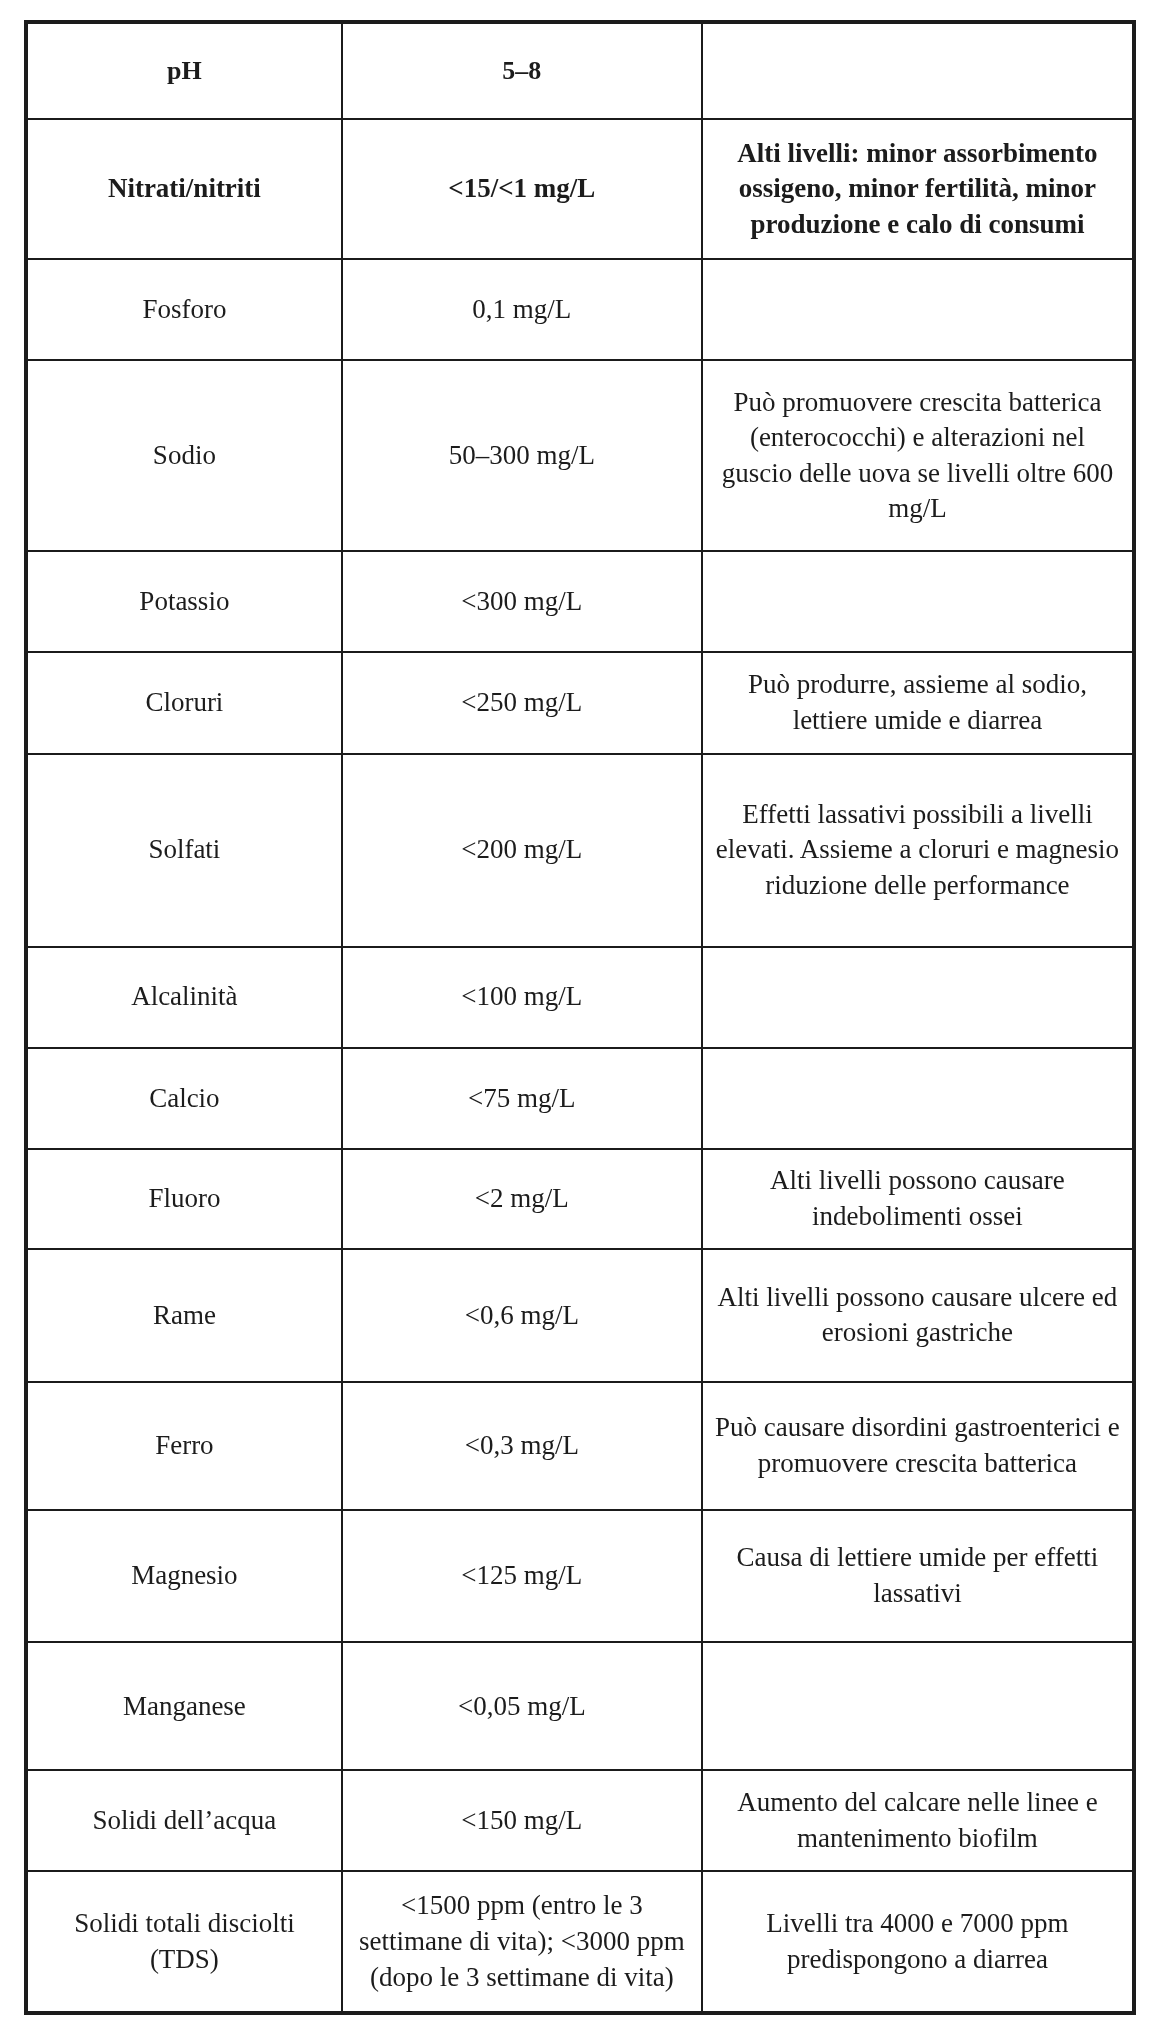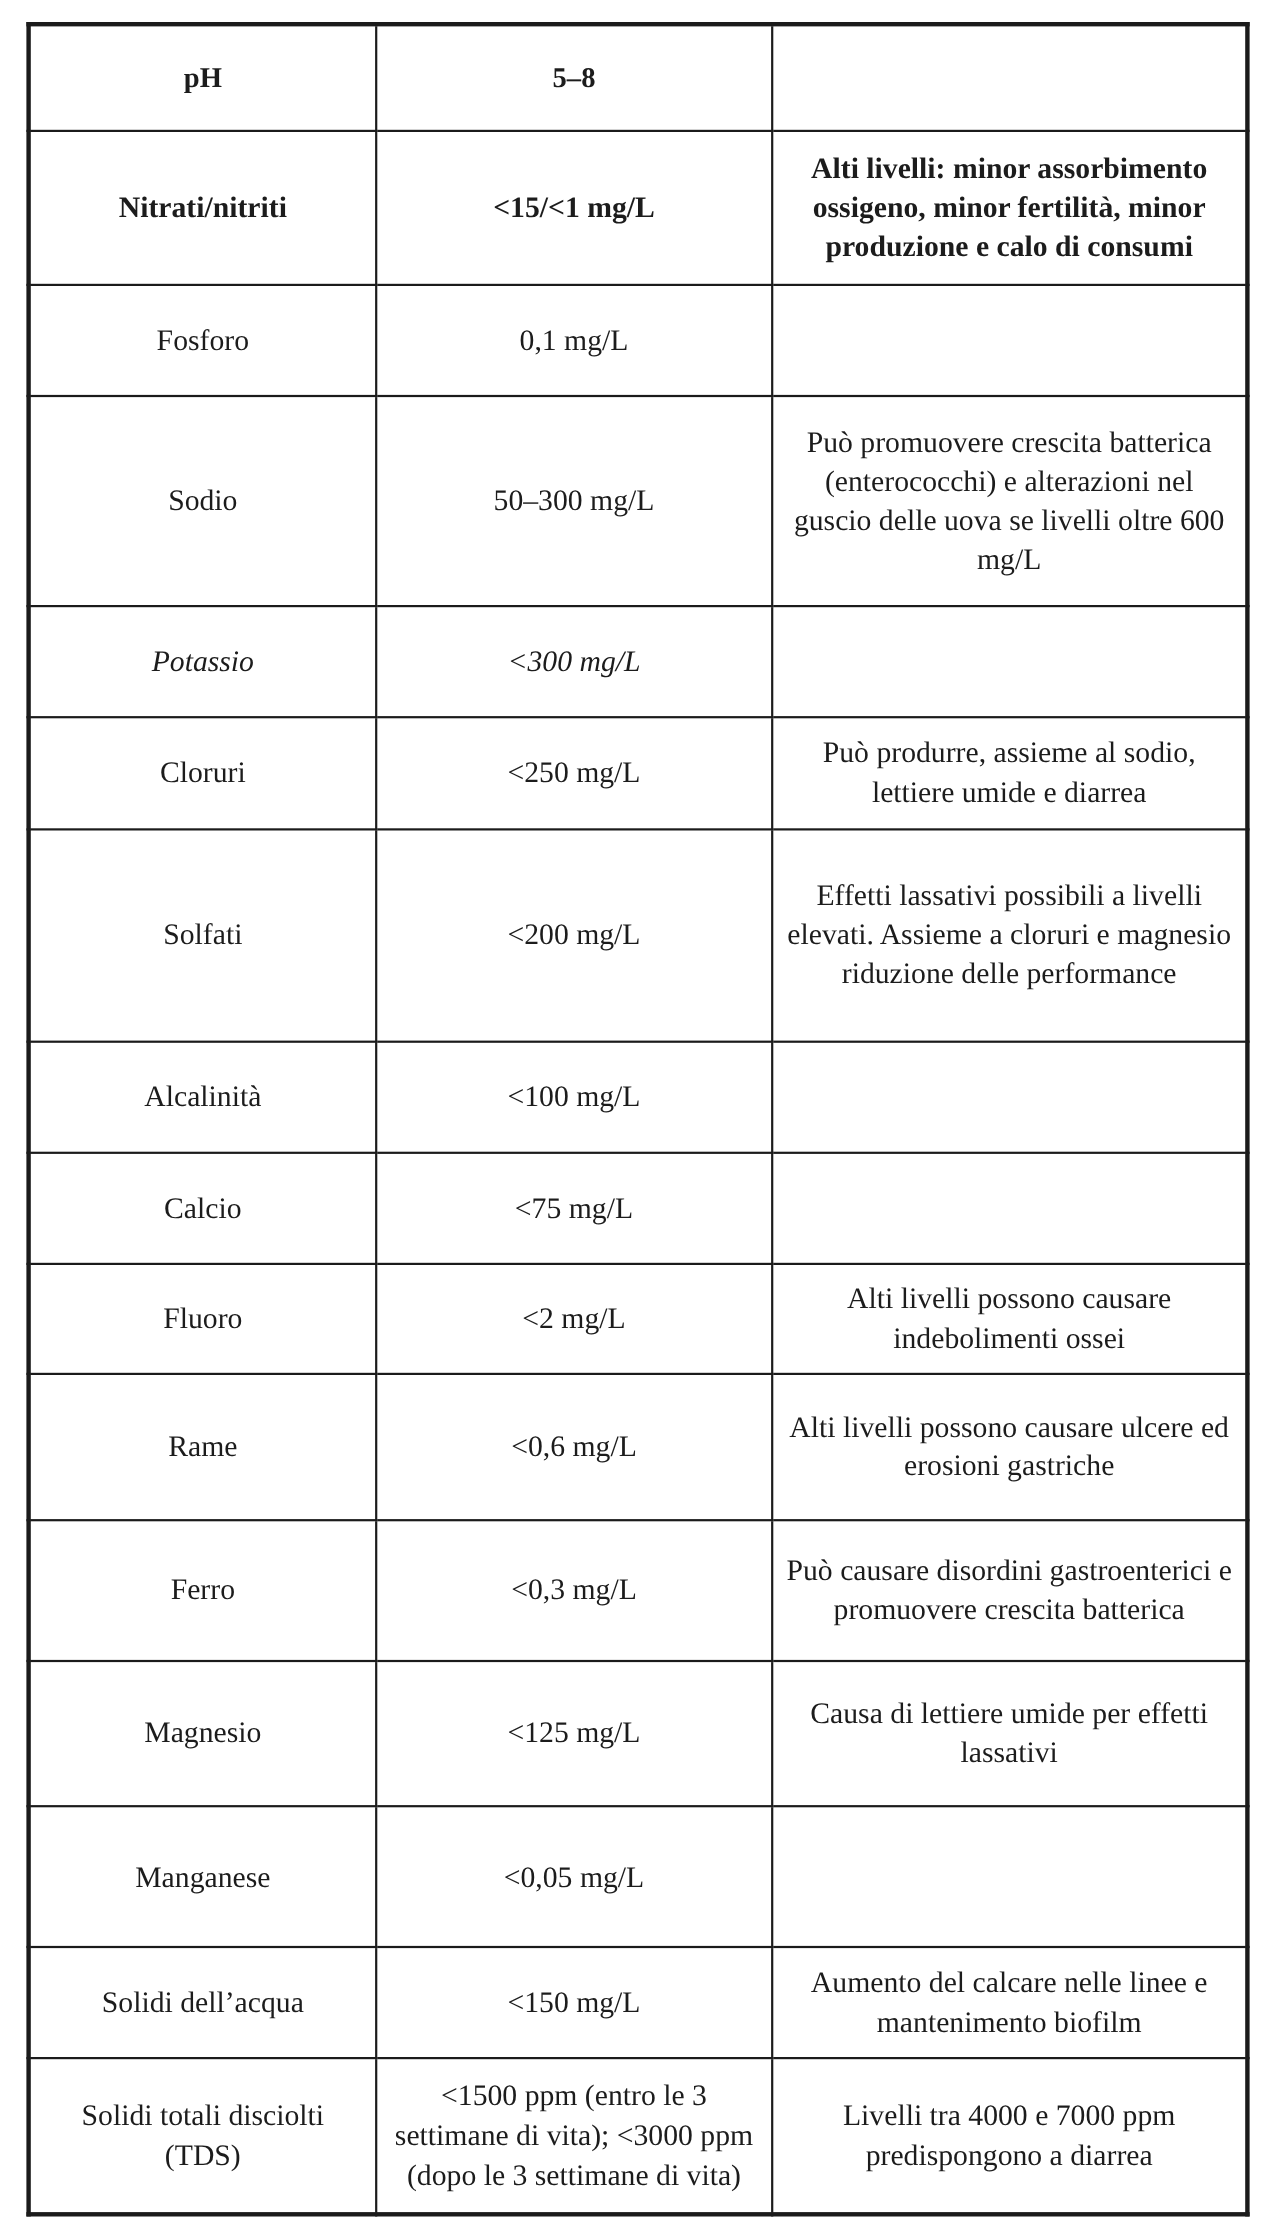--- a/index.html
+++ b/index.html
@@ -43,21 +43,21 @@
   }
   thead th {
     font-weight: bold;
     font-size: 26px;
     height: 78px;
   }
   
   tbody tr:nth-child(1)  td { height: 100px; font-weight: bold; } 
   tbody tr:nth-child(2)  td { height: 72px;  } 
   tbody tr:nth-child(3)  td { height: 152px; } 
-  tbody tr:nth-child(4)  td { height: 72px; font-style: italic;  } 
+  tbody tr:nth-child(4)  td { height: 72px;  } 
   tbody tr:nth-child(5)  td { height: 72px;  } 
   tbody tr:nth-child(6)  td { height: 154px; } 
   tbody tr:nth-child(7)  td { height: 72px;  } 
   tbody tr:nth-child(8)  td { height: 72px;  } 
   tbody tr:nth-child(9)  td { height: 68px;  } 
   tbody tr:nth-child(10) td { height: 100px; } 
   tbody tr:nth-child(11) td { height: 96px;  } 
   tbody tr:nth-child(12) td { height: 100px; } 
   tbody tr:nth-child(13) td { height: 96px;  } 
   tbody tr:nth-child(14) td { height: 72px;  } 

